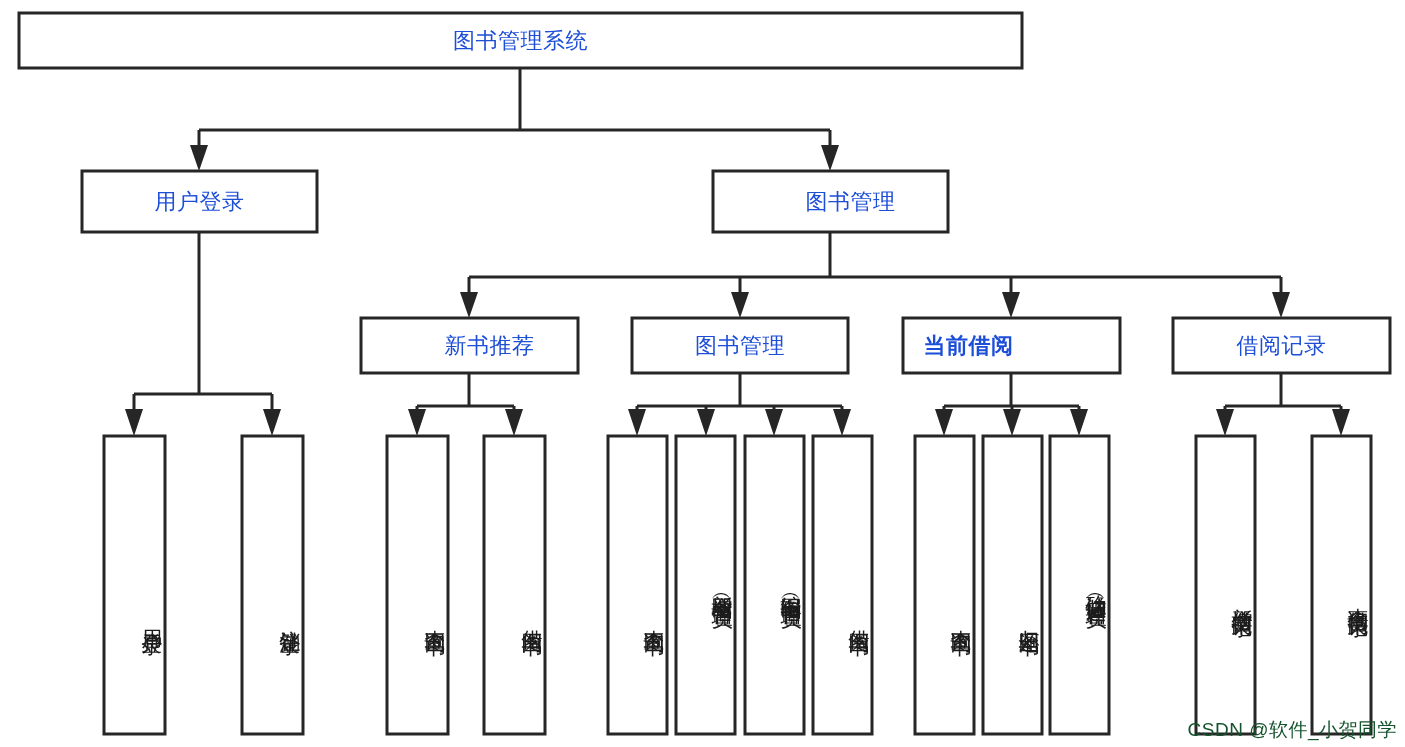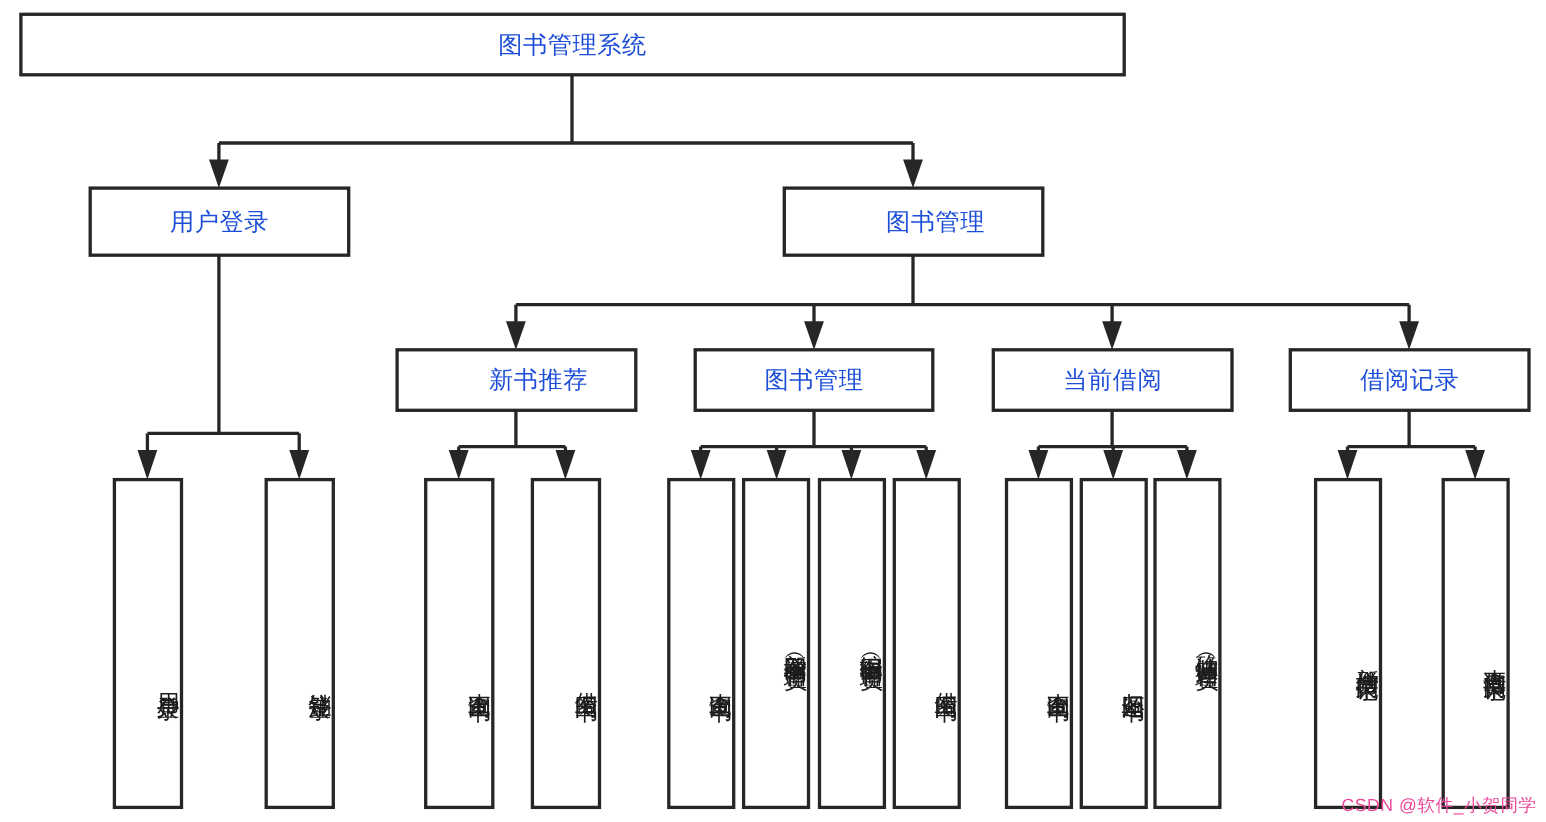--- a/index.html
+++ b/index.html
@@ -68,22 +68,22 @@
     white-space: nowrap;
     pointer-events: none;
   }
   .node-label-v.start-top {
     align-items: flex-start;
   }
   .watermark {
     position: absolute;
     right: 8px;
     bottom: 4px;
-    font-size: 16px;
-    color: #ec4899;
+    font-size: 19px;
+    color: #14532d;
     letter-spacing: 0.5px;
     white-space: nowrap;
     pointer-events: none;
   }
 </style>
 </head>
 <body>
 
 <div id="diagram-root">
 
@@ -190,21 +190,21 @@
   </div>
 
   <div class="node-label-h" style="left:361px; top:318px; width:257px; height:55px;">
     <span>新书推荐</span>
   </div>
 
   <div class="node-label-h" style="left:632px; top:318px; width:216px; height:55px;">
     <span>图书管理</span>
   </div>
 
-  <div class="node-label-h" style="left:903px; top:318px; width:217px; height:55px;">
+  <div class="node-label-h" style="left:860px; top:318px; width:217px; height:55px;font-weight:bold;">
     <span>当前借阅</span>
   </div>
 
   <div class="node-label-h" style="left:1173px; top:318px; width:217px; height:55px;border-radius:14px;">
     <span>借阅记录</span>
   </div>
 
   <div class="node-label-v" style="left:104px; top:500px; width:61px; height:234px;">
     <span>用户登录</span>
   </div>

